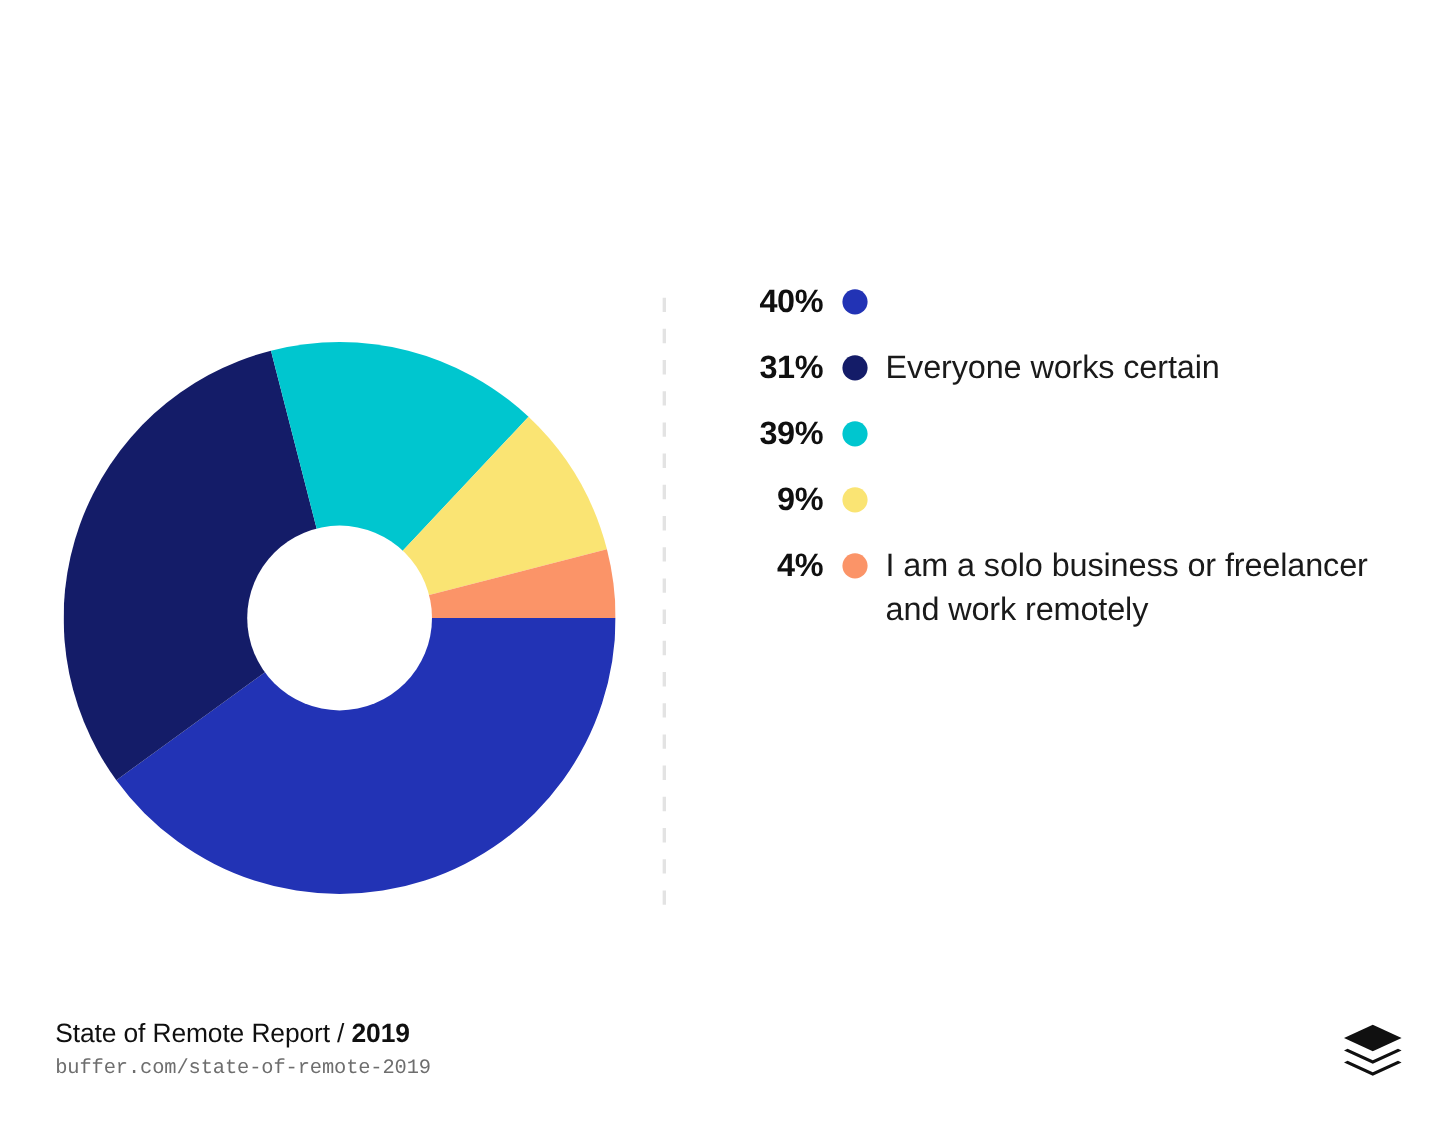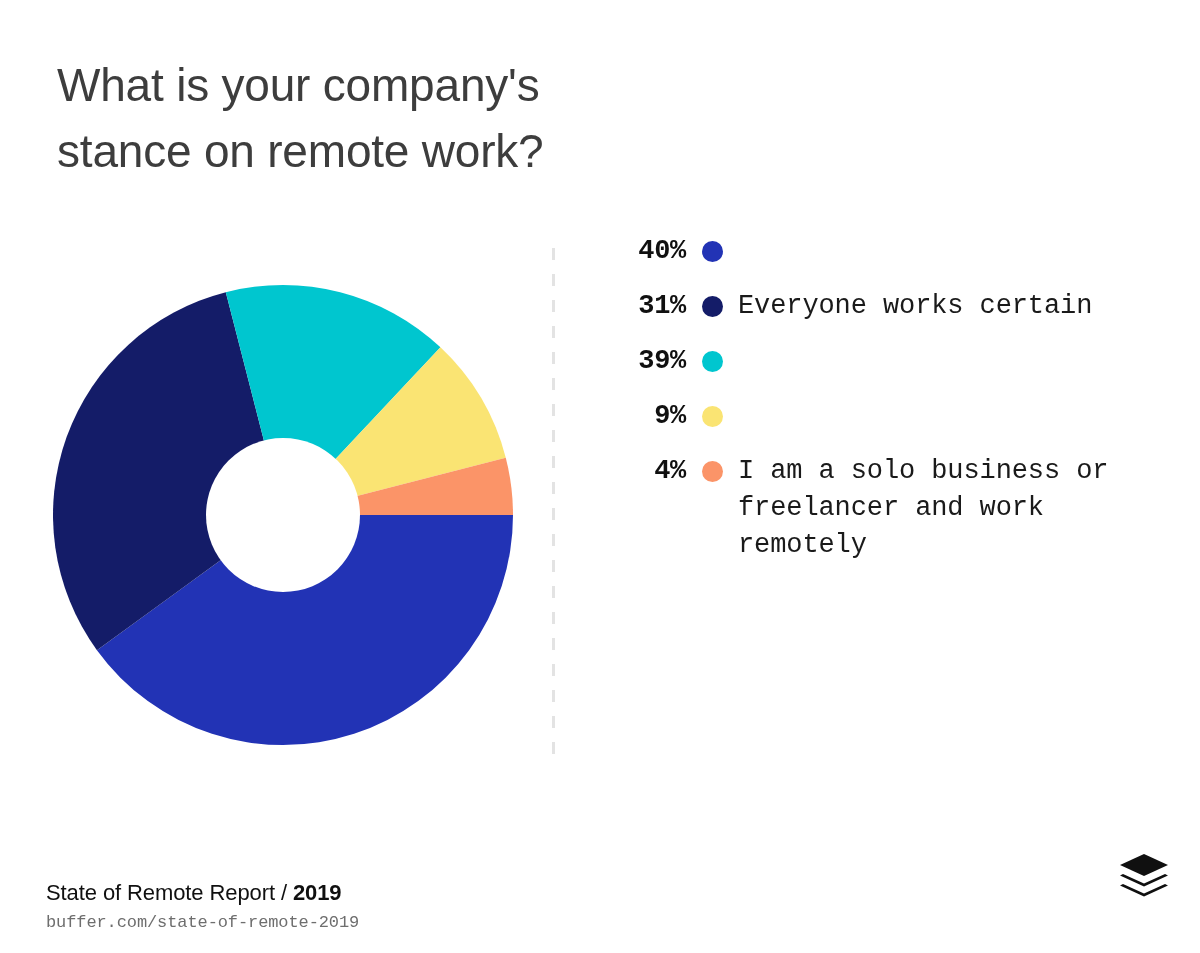--- a/index.html
+++ b/index.html
@@ -59,21 +59,20 @@
     height: 518px;
   }
   .divider svg { display: block; }
 
   
   .legend {
     position: absolute;
     left: 600px;
     top: 233px;
     width: 570px;
-    font-family: Liberation Mono, monospace;
   }
   .legend-row {
     position: relative;
     display: flex;
     align-items: flex-start;
     margin-bottom: 18px;
   }
   .legend-row:last-child { margin-bottom: 0; }
   .legend-pct {
     width: 86px;
@@ -107,21 +106,20 @@
     letter-spacing: -0.1px;
     max-width: 402px;
   }
 
   
   .footer {
     position: absolute;
     left: 46px;
     top: 846px;
     width: 700px;
-    margin-top: 32px;
   }
   .footer-title {
     font-size: 22px;
     line-height: 30px;
     color: #101010;
     font-weight: 400;
     letter-spacing: -0.1px;
   }
   .footer-title .year {
     font-weight: bold;
@@ -142,24 +140,20 @@
     width: 52px;
     height: 48px;
   }
   .brand-logo svg { display: block; }
 </style>
 </head>
 <body>
 
 <div class="infographic">
 
-  <div class="title-block">
-    <div class="title-line">What is your company's</div>
-    <div class="title-line">stance on remote work?</div>
-  </div>
 
   <div class="chart-area">
     <svg class="donut-svg" viewBox="0 0 460 460">
       <g id="donut-slices">
           <path d="M 230 230 L 460.00 230.00 A 230 230 0 0 1 43.93 365.19 Z" fill="#2233b5"></path>
           <path d="M 230 230 L 43.93 365.19 A 230 230 0 0 1 172.80 7.23 Z" fill="#141c68"></path>
           <path d="M 230 230 L 172.80 7.23 A 230 230 0 0 1 387.45 62.34 Z" fill="#00c6cf"></path>
           <path d="M 230 230 L 387.45 62.34 A 230 230 0 0 1 452.77 172.80 Z" fill="#fae473"></path>
           <path d="M 230 230 L 452.77 172.80 A 230 230 0 0 1 460.00 230.00 Z" fill="#fb9468"></path>
         </g>

